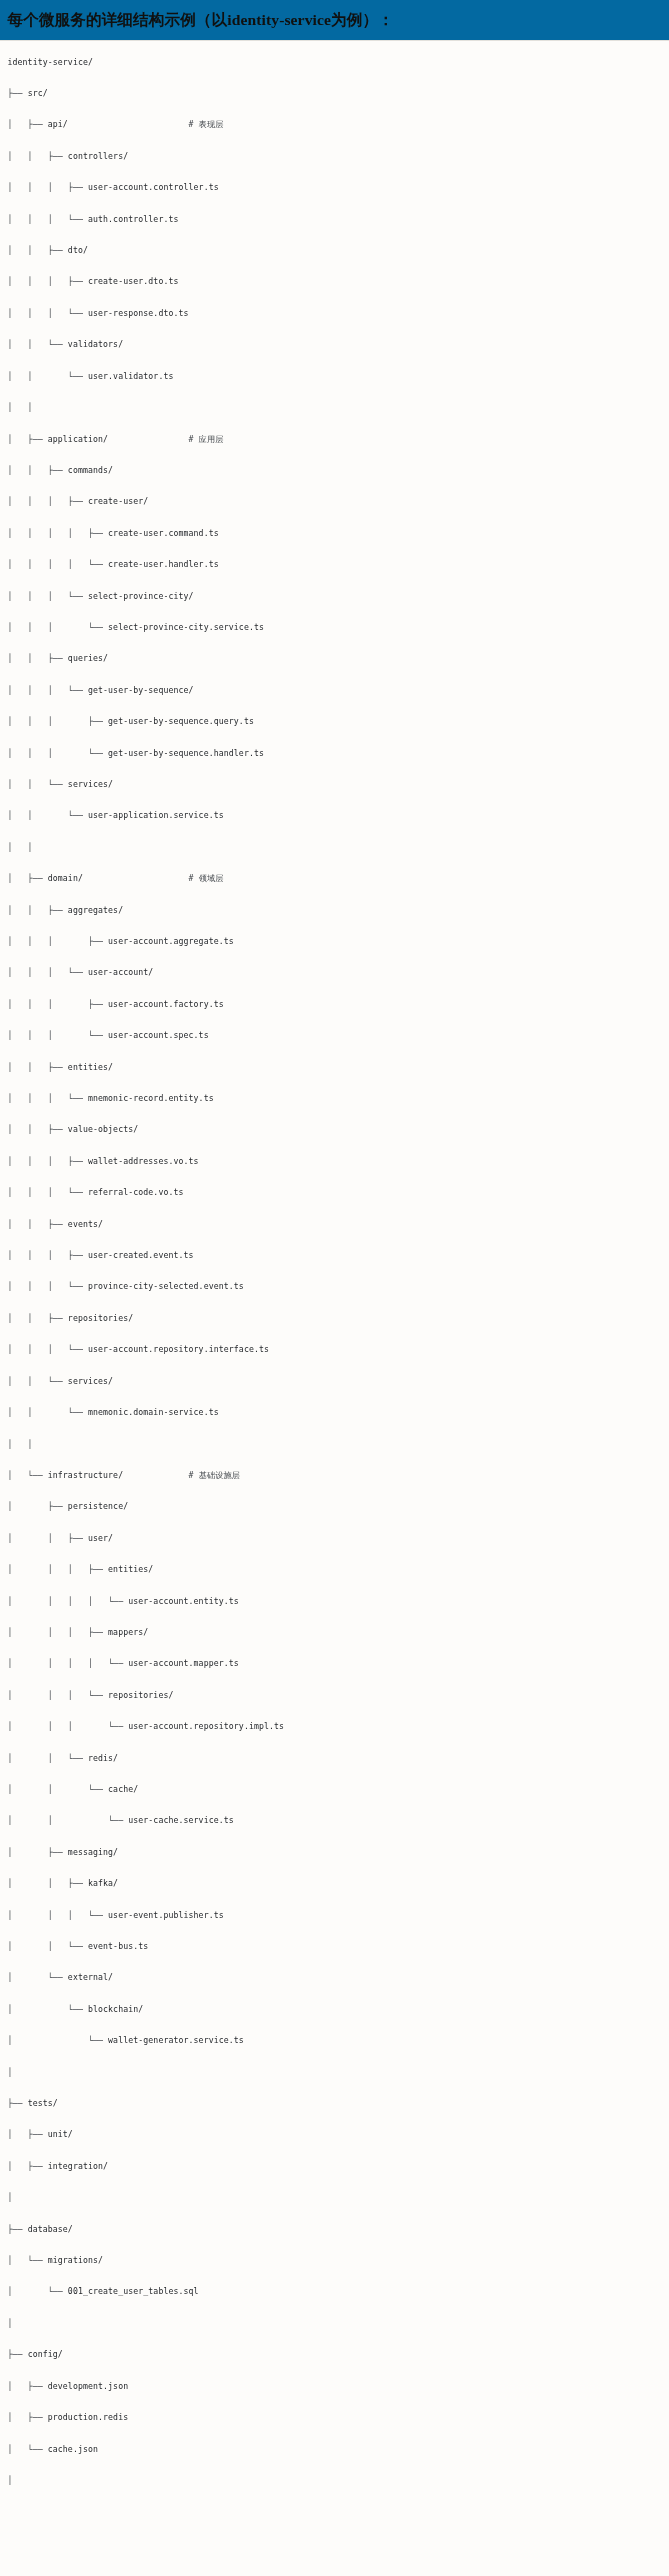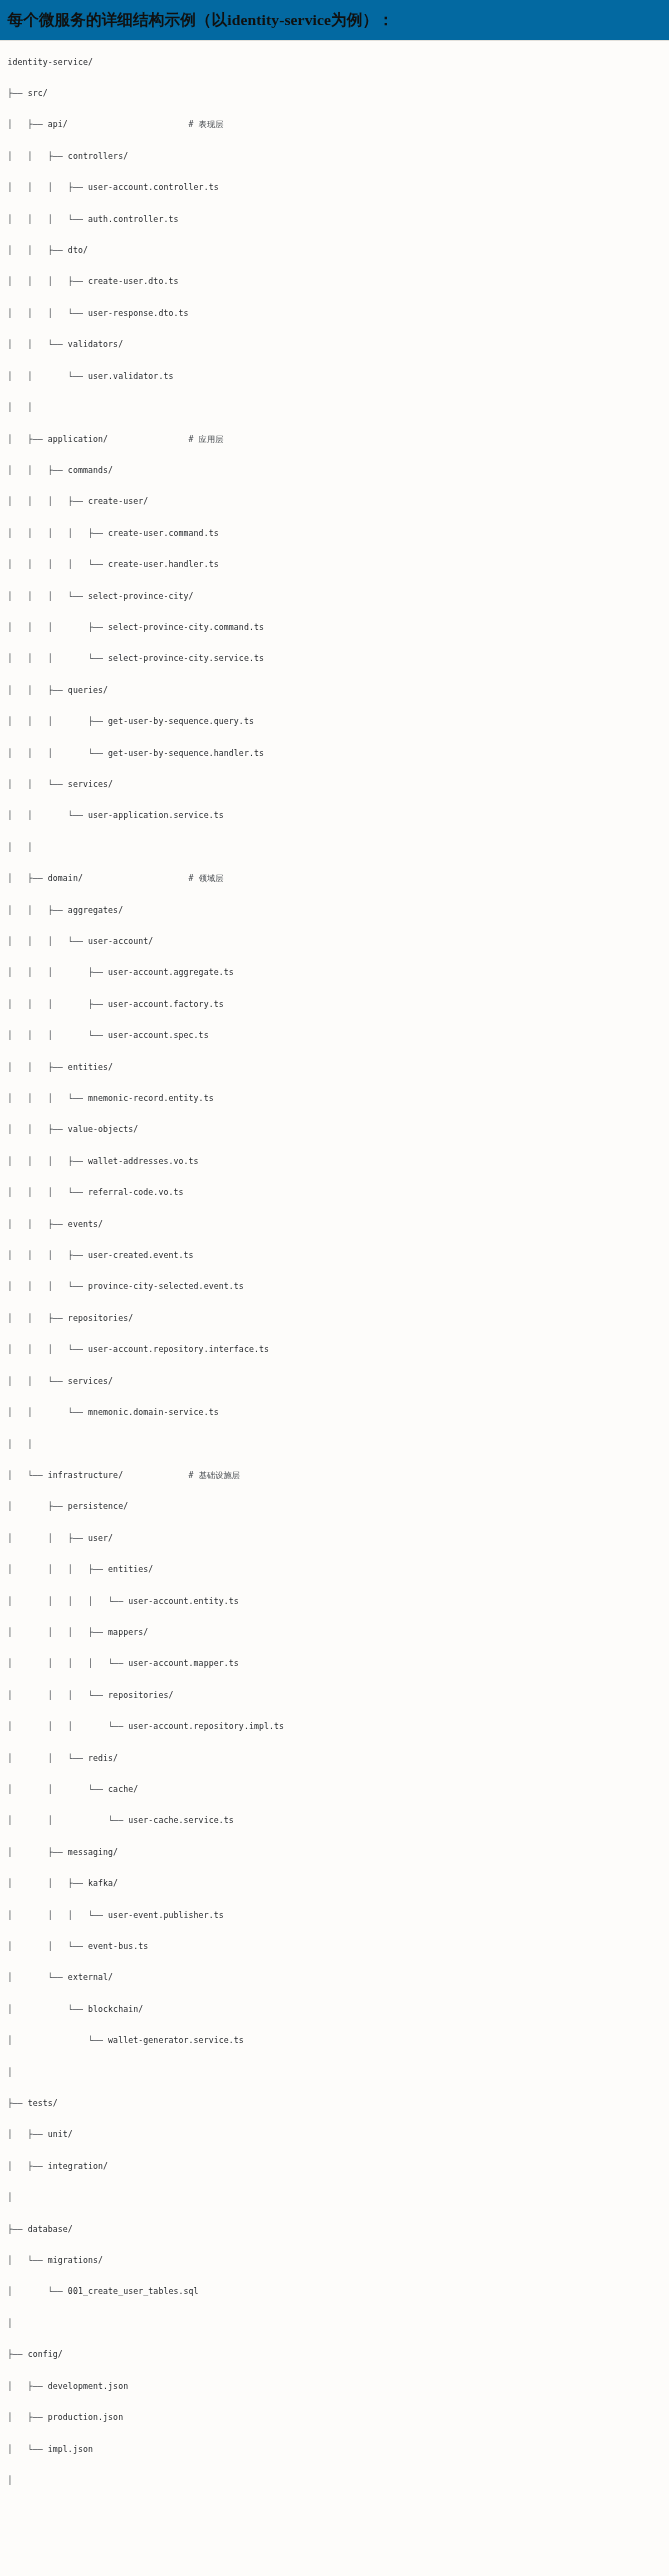--- a/index.html
+++ b/index.html
@@ -85,32 +85,32 @@
 <span class="tree-row"><span class="tree-prefix">│   │   │   └── </span><span class="tree-name">user-response.dto.ts</span></span>
 <span class="tree-row"><span class="tree-prefix">│   │   └── </span><span class="tree-name">validators/</span></span>
 <span class="tree-row"><span class="tree-prefix">│   │       └── </span><span class="tree-name">user.validator.ts</span></span>
 <span class="tree-row"><span class="tree-prefix">│   │</span></span>
 <span class="tree-row"><span class="tree-prefix">│   ├── </span><span class="tree-name">application/</span>                <span class="tree-comment"># 应用层</span></span>
 <span class="tree-row"><span class="tree-prefix">│   │   ├── </span><span class="tree-name">commands/</span></span>
 <span class="tree-row"><span class="tree-prefix">│   │   │   ├── </span><span class="tree-name">create-user/</span></span>
 <span class="tree-row"><span class="tree-prefix">│   │   │   │   ├── </span><span class="tree-name">create-user.command.ts</span></span>
 <span class="tree-row"><span class="tree-prefix">│   │   │   │   └── </span><span class="tree-name">create-user.handler.ts</span></span>
 <span class="tree-row"><span class="tree-prefix">│   │   │   └── </span><span class="tree-name">select-province-city/</span></span>
-<span class="tree-row"><span class="tree-prefix">│   │   │       ├── </span><span class="tree-name">select-province-city.command.ts</span></span>
 <span class="tree-row"><span class="tree-prefix">│   │   │       └── </span><span class="tree-name">select-province-city.service.ts</span></span>
 <span class="tree-row"><span class="tree-prefix">│   │   ├── </span><span class="tree-name">queries/</span></span>
+<span class="tree-row"><span class="tree-prefix">│   │   │   └── </span><span class="tree-name">get-user-by-sequence/</span></span>
 <span class="tree-row"><span class="tree-prefix">│   │   │       ├── </span><span class="tree-name">get-user-by-sequence.query.ts</span></span>
 <span class="tree-row"><span class="tree-prefix">│   │   │       └── </span><span class="tree-name">get-user-by-sequence.handler.ts</span></span>
 <span class="tree-row"><span class="tree-prefix">│   │   └── </span><span class="tree-name">services/</span></span>
 <span class="tree-row"><span class="tree-prefix">│   │       └── </span><span class="tree-name">user-application.service.ts</span></span>
 <span class="tree-row"><span class="tree-prefix">│   │</span></span>
 <span class="tree-row"><span class="tree-prefix">│   ├── </span><span class="tree-name">domain/</span>                     <span class="tree-comment"># 领域层</span></span>
 <span class="tree-row"><span class="tree-prefix">│   │   ├── </span><span class="tree-name">aggregates/</span></span>
+<span class="tree-row"><span class="tree-prefix">│   │   │       ├── </span><span class="tree-name">user-account.aggregate.ts</span></span>
 <span class="tree-row"><span class="tree-prefix">│   │   │   └── </span><span class="tree-name">user-account/</span></span>
-<span class="tree-row"><span class="tree-prefix">│   │   │       ├── </span><span class="tree-name">user-account.aggregate.ts</span></span>
 <span class="tree-row"><span class="tree-prefix">│   │   │       ├── </span><span class="tree-name">user-account.factory.ts</span></span>
 <span class="tree-row"><span class="tree-prefix">│   │   │       └── </span><span class="tree-name">user-account.spec.ts</span></span>
 <span class="tree-row"><span class="tree-prefix">│   │   ├── </span><span class="tree-name">entities/</span></span>
 <span class="tree-row"><span class="tree-prefix">│   │   │   └── </span><span class="tree-name">mnemonic-record.entity.ts</span></span>
 <span class="tree-row"><span class="tree-prefix">│   │   ├── </span><span class="tree-name">value-objects/</span></span>
 <span class="tree-row"><span class="tree-prefix">│   │   │   ├── </span><span class="tree-name">wallet-addresses.vo.ts</span></span>
 <span class="tree-row"><span class="tree-prefix">│   │   │   └── </span><span class="tree-name">referral-code.vo.ts</span></span>
 <span class="tree-row"><span class="tree-prefix">│   │   ├── </span><span class="tree-name">events/</span></span>
 <span class="tree-row"><span class="tree-prefix">│   │   │   ├── </span><span class="tree-name">user-created.event.ts</span></span>
 <span class="tree-row"><span class="tree-prefix">│   │   │   └── </span><span class="tree-name">province-city-selected.event.ts</span></span>
@@ -142,22 +142,22 @@
 <span class="tree-row"><span class="tree-prefix">├── </span><span class="tree-name">tests/</span></span>
 <span class="tree-row"><span class="tree-prefix">│   ├── </span><span class="tree-name">unit/</span></span>
 <span class="tree-row"><span class="tree-prefix">│   ├── </span><span class="tree-name">integration/</span></span>
 <span class="tree-row"><span class="tree-prefix">│</span></span>
 <span class="tree-row"><span class="tree-prefix">├── </span><span class="tree-name">database/</span></span>
 <span class="tree-row"><span class="tree-prefix">│   └── </span><span class="tree-name">migrations/</span></span>
 <span class="tree-row"><span class="tree-prefix">│       └── </span><span class="tree-name">001_create_user_tables.sql</span></span>
 <span class="tree-row"><span class="tree-prefix">│</span></span>
 <span class="tree-row"><span class="tree-prefix">├── </span><span class="tree-name">config/</span></span>
 <span class="tree-row"><span class="tree-prefix">│   ├── </span><span class="tree-name">development.json</span></span>
-<span class="tree-row"><span class="tree-prefix">│   ├── </span><span class="tree-name">production.json</span></span>
-<span class="tree-row"><span class="tree-prefix">│   └── </span><span class="tree-name">impl.json</span></span>
+<span class="tree-row"><span class="tree-prefix">│   ├── </span><span class="tree-name">production.redis</span></span>
+<span class="tree-row"><span class="tree-prefix">│   └── </span><span class="tree-name">cache.json</span></span>
 <span class="tree-row"><span class="tree-prefix">│</span></span>
 
 
 
 
 
 
 </pre>
   </div>
 

